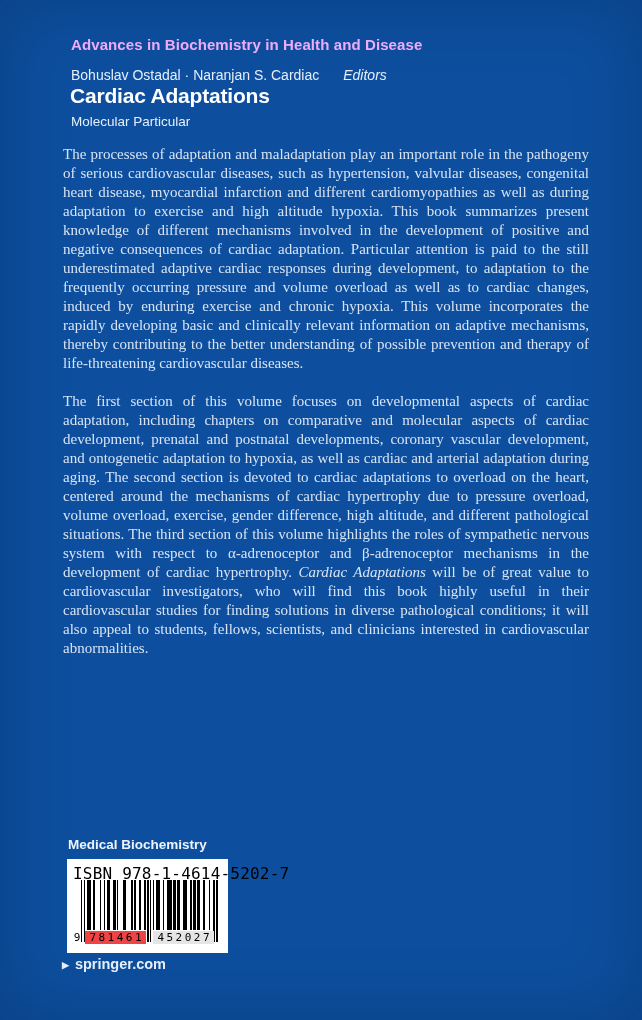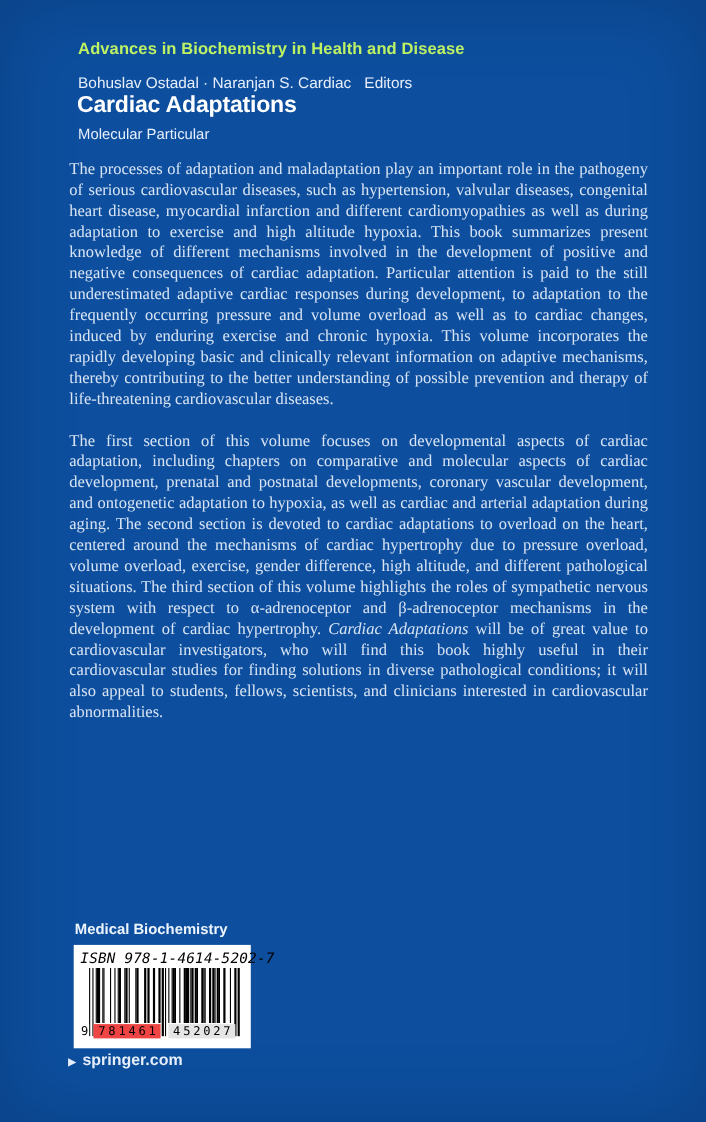--- a/index.html
+++ b/index.html
@@ -7,27 +7,27 @@
     position:relative;
     width:642px;height:1020px;
     background:#0d4f9e;
     overflow:hidden;
     box-shadow:inset 0 0 70px rgba(0,12,44,.22);
     font-family:"Liberation Sans",sans-serif;
   }
   
   .series{
     position:absolute;top:36px;left:71px;
-    font-size:15px;font-weight:bold;color:#bef264;letter-spacing:.1px;
+    font-size:15px;font-weight:bold;color:#f0abfc;letter-spacing:.1px;
   }
   .editors-line{
     position:absolute;top:67px;left:71px;
     font-size:14px;color:#e6eefb;
   }
-  .editors-label{margin-left:12px;}
+  .editors-label{font-style:italic;margin-left:24px;}
   .book-title{
     position:absolute;top:84px;left:70px;margin:0;
     font-size:21px;font-weight:bold;color:#ffffff;letter-spacing:-.2px;
   }
   .subtitle{
     position:absolute;top:114px;left:71px;
     font-size:13.5px;color:#e6eefb;
   }
   
   .synopsis{
@@ -42,22 +42,22 @@
   .category{
     position:absolute;top:837px;left:68px;
     font-size:13.5px;font-weight:bold;color:#eef4fc;
   }
   .barcode-box{
     position:absolute;top:859px;left:67px;width:161px;height:94px;
     background:#ffffff;box-sizing:border-box;padding:5px 6px 4px 6px;
   }
   .isbn{
     font-family:"DejaVu Sans Mono",monospace;
-    font-size:13px;color:#000;text-align:center;
-    white-space:nowrap;letter-spacing:.2px;height:14px;font-style:italic;
+    font-size:16px;color:#000;text-align:center;
+    white-space:nowrap;letter-spacing:.2px;height:14px;
   }
   .bc-wrap{position:relative;height:64px;margin-top:2px;}
   .bc-bars{
     position:absolute;left:8px;top:0;height:64px;
     display:flex;align-items:flex-start;
   }
   .bc-module{flex:none;width:1.45px;height:50px;}
   .bc-module.on{background:#000;}
   .bc-module.tall{height:62px;}
   .bc-d{

